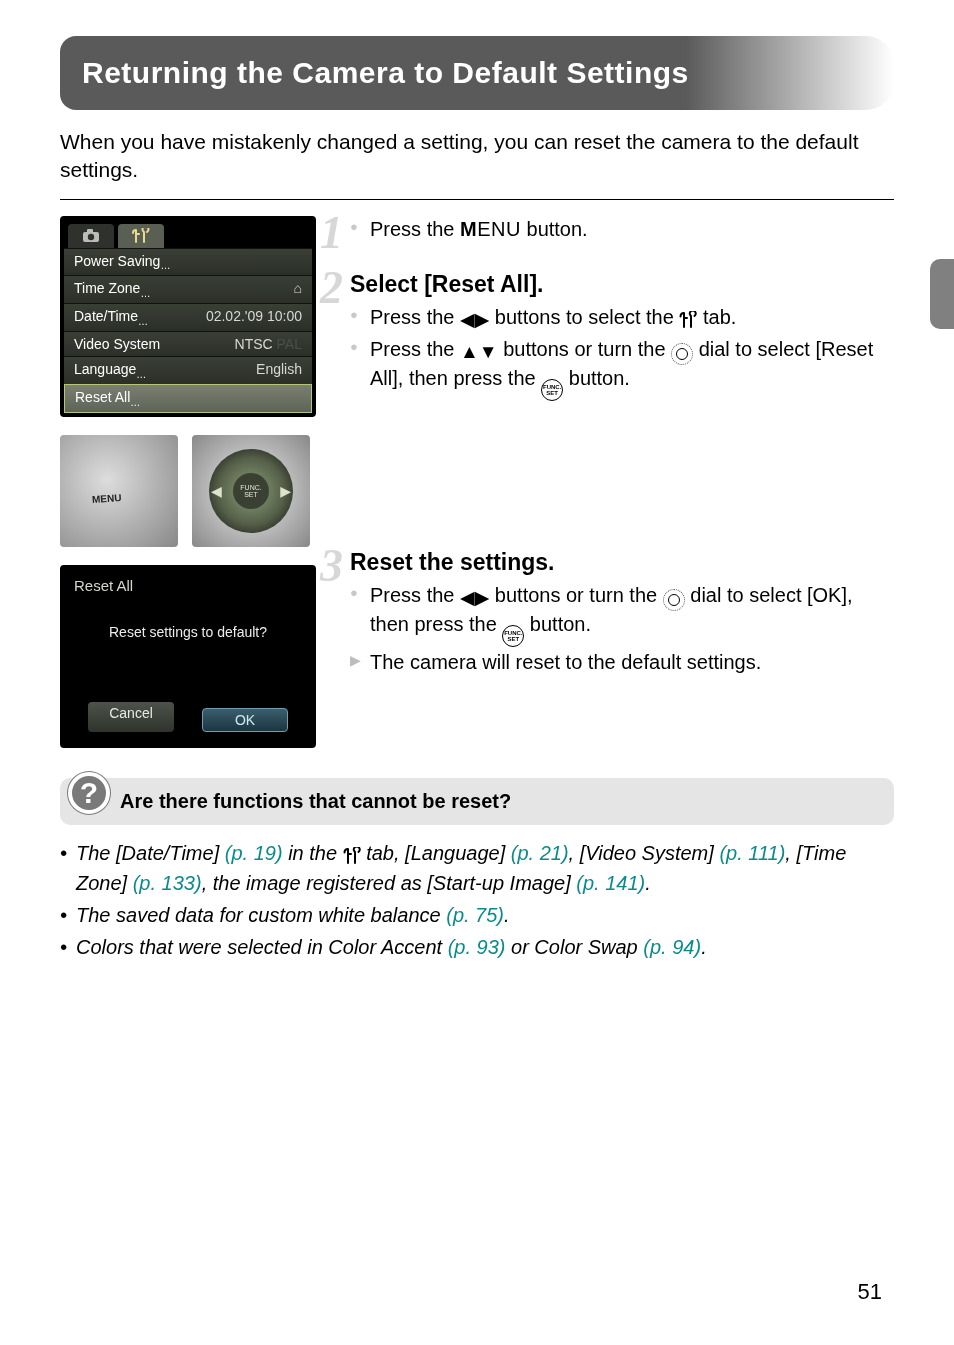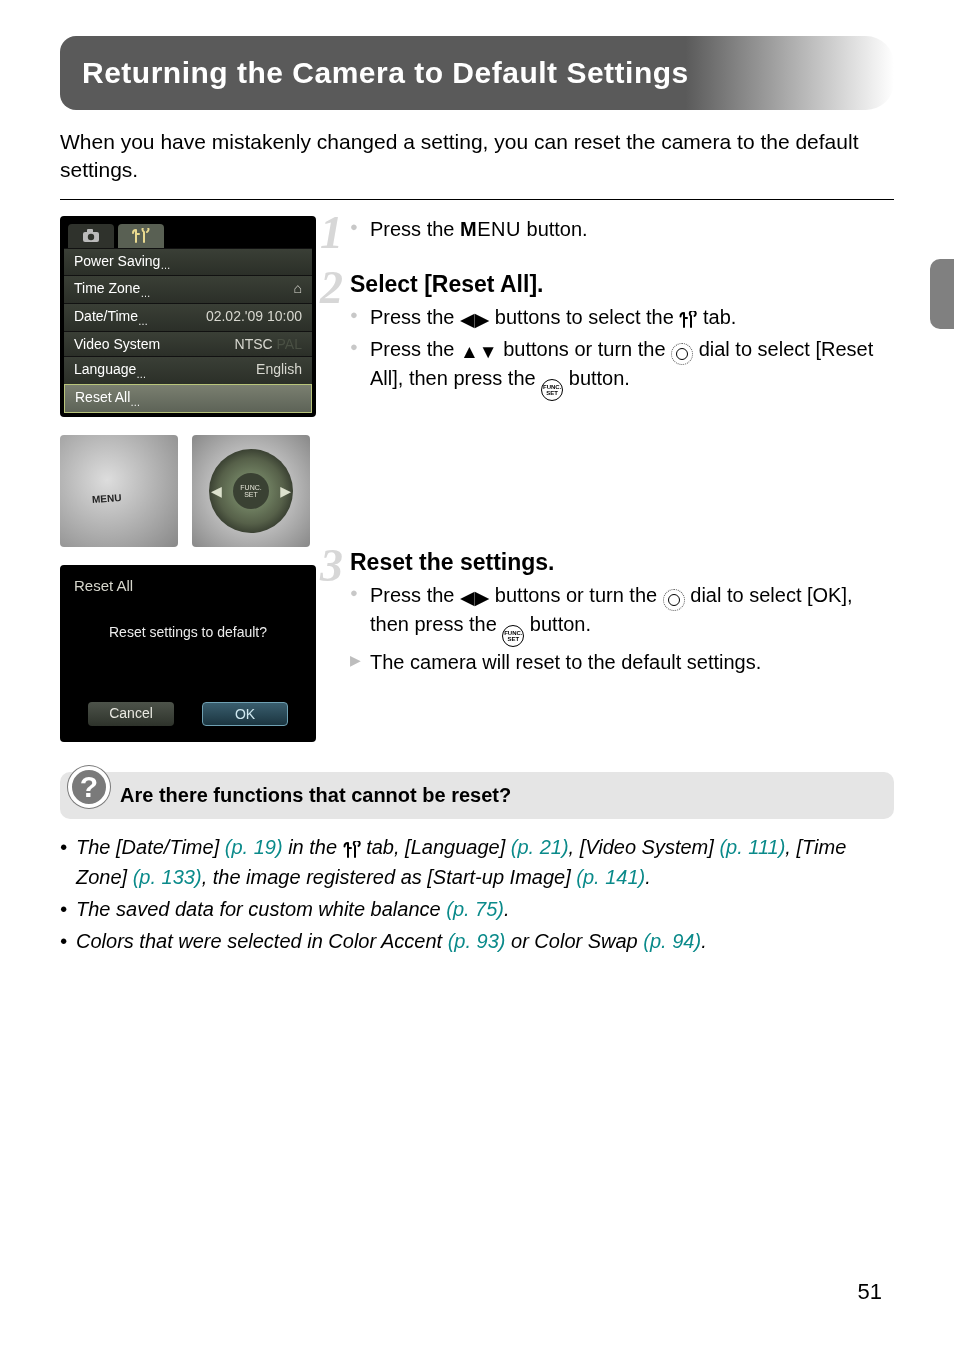--- a/index.html
+++ b/index.html
@@ -92,21 +92,21 @@
   .arrow-tip.l{ left:2px; top:50%; transform:translateY(-50%);}
   .arrow-tip.r{ right:2px; top:50%; transform:translateY(-50%);}
 
   
   .lcd2 { width: 256px; padding: 8px 10px 12px; }
   .lcd2-title { color: #d6d6cc; font-size: 15px; margin-bottom: 30px; }
   .lcd2-q { text-align: center; font-size: 14px; color: #ececec; margin-bottom: 62px; }
   .lcd2-btns { display: flex; justify-content: space-around; }
   .lcd-btn { width: 86px; text-align: center; padding: 3px 0; font-size: 14px; border-radius: 4px; }
   .lcd-btn.cancel { background: linear-gradient(#4d534a,#2e332b); color:#e8e8e0; }
-  .lcd-btn.ok { background: linear-gradient(#3a5e6e,#1b3540); color:#cfe8f0; border:1px solid #6fa0b2;}
+  .lcd-btn.ok { background: linear-gradient(#3a5e6e,#1b3540); color:#cfe8f0; border:1px solid #6fa0b2;margin-top:6px;}
 
   
   .step { margin-bottom: 28px; position: relative; }
   .step-num {
     position: absolute;
     left: -30px; top: -10px;
     font-size: 46px; font-weight: 900; font-style: italic;
     color: #d7d7d7;
     font-family: Georgia, 'Times New Roman', serif;
   }

